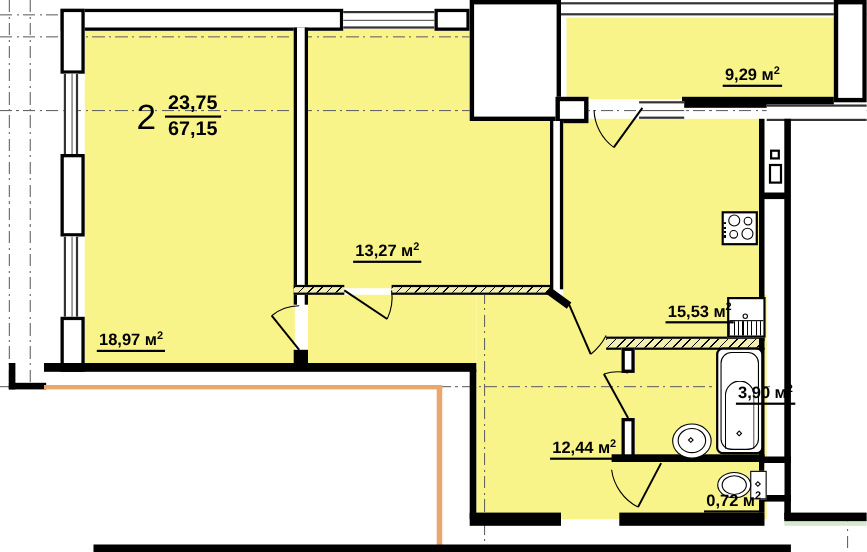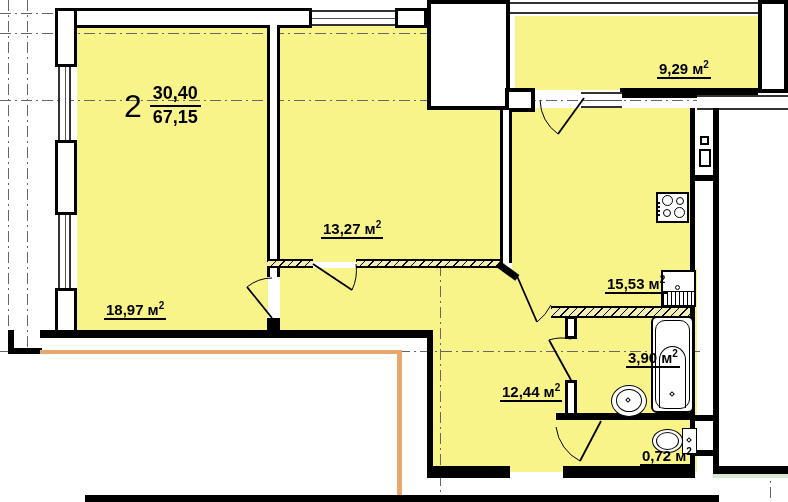--- a/index.html
+++ b/index.html
@@ -152,40 +152,40 @@
     <path d="M537,322 A50,50 0 0 0 551,305" stroke="#000" stroke-width="1" fill="none"></path>
     <path d="M571,380 L549,340" stroke="#000" stroke-width="1.8" fill="none"></path>
     <path d="M549,340 A41,41 0 0 1 571,339" stroke="#000" stroke-width="1" fill="none"></path>
     <path d="M601,421 L580,461" stroke="#000" stroke-width="1.8" fill="none"></path>
     <path d="M580,461 A45,45 0 0 1 556,427" stroke="#000" stroke-width="1" fill="none"></path>
   </svg>
 
   <div class="apt" style="left:124px;top:84px">
     <span class="num">2</span>
     <span class="frac">
-      <span class="top">30,40</span>
+      <span class="top">23,75</span>
       <span class="bot">67,15</span>
     </span>
   </div>
 
-  <div class="lbl" style="left:104px;top:302px">
+  <div class="lbl" style="left:88px;top:302px">
     <span>18,97</span><span class="u">м</span><sup>2</sup>
   </div>
   <div class="lbl" style="left:321px;top:221px">
     <span>13,27</span><span class="u">м</span><sup>2</sup>
   </div>
   <div class="lbl" style="left:657px;top:61px">
     <span>9,29</span><span class="u">м</span><sup>2</sup>
   </div>
   <div class="lbl" style="left:605px;top:276px">
     <span>15,53</span><span class="u">м</span><sup>2</sup>
   </div>
-  <div class="lbl" style="left:626px;top:350px">
+  <div class="lbl" style="left:669px;top:350px">
     <span>3,90</span><span class="u">м</span><sup>2</sup>
   </div>
-  <div class="lbl" style="left:500px;top:384px">
+  <div class="lbl" style="left:500px;top:400px">
     <span>12,44</span><span class="u">м</span><sup>2</sup>
   </div>
   <div class="lbl" style="left:640px;top:448px">
     <span>0,72</span><span class="u">м</span><sup>2</sup>
   </div>
 
 </div>
 
 </body></html>

